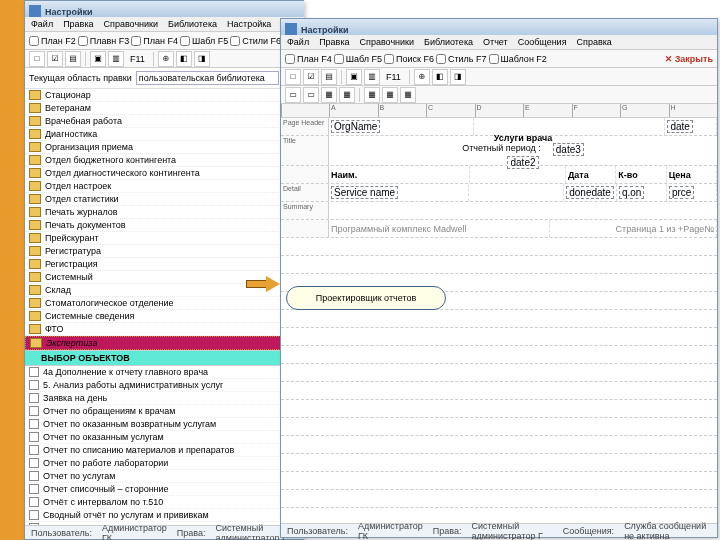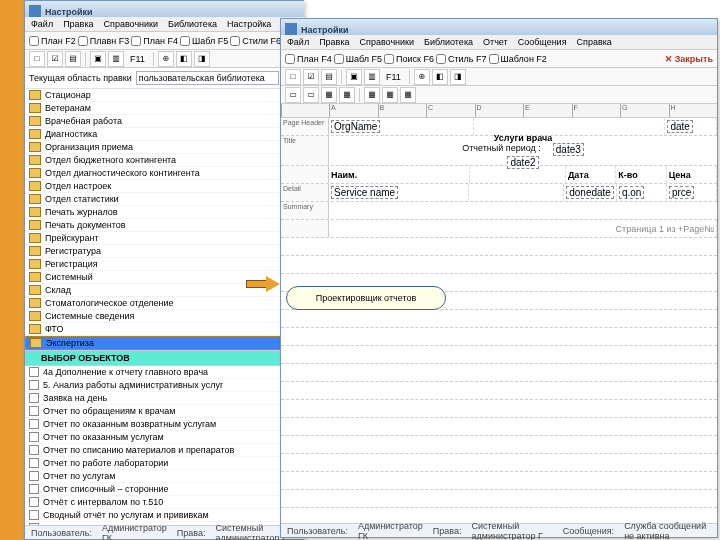--- a/index.html
+++ b/index.html
@@ -19,21 +19,21 @@
   .tb-check input { width: 10px; height: 10px; }
   
   
   .win-left { left: 24px; top: 0; width: 280px; height: 540px; z-index: 1; border-right: none; }
   .win-left .body { display: flex; height: calc(100% - 67px - 14px); }
   .left-col { width: 100%; overflow-y: auto; border-right: 1px solid #ccc; }
   .scope-row { display: flex; align-items: center; padding: 2px 4px; gap: 4px; border-bottom: 1px solid #e0e0e0; }
   .scope-row input { flex: 1; border: 1px solid #aac; padding: 1px 2px; background: #fff; }
   .section-hdr { background: #5eead4; font-weight: bold; padding: 2px 16px; border-top: 1px solid #ccc; border-bottom: 1px solid #ccc; }
   .tree-item { display: flex; align-items: center; gap: 4px; padding: 1px 4px; border-bottom: 1px dotted #e8e8e8; cursor: default; }
-  .tree-item.sel { background: #3b82f6; border: 1px dotted #c09030; }
+  .tree-item.sel { background: #be185d; border: 1px dotted #c09030; font-style: italic; }
   .folder-ico { width: 12px; height: 10px; background: #edc55a; border: 1px solid #a07820; display: inline-block; }
   .aux-list { }
   .aux-item { display: flex; align-items: center; gap: 4px; padding: 1px 4px; border-bottom: 1px dotted #eee; }
   .aux-ico { width: 10px; height: 10px; border: 1px solid #888; background: #fff; display: inline-block; }
   .statusbar { position: absolute; bottom: 0; left: 0; right: 0; height: 14px; background: #eef3fa; border-top: 1px solid #ccc; display: flex; gap: 10px; padding: 0 6px; align-items: center; font-size: 8px; color: #444; }
   
   
   .win-right { left: 280px; top: 18px; width: 438px; height: 520px; z-index: 2; }
   .win-right .body2 { position: relative; height: calc(100% - 15px - 15px - 18px - 18px - 18px - 14px); overflow: hidden; background: #fff; }
   .ruler-h { height: 14px; background: #f4f4f4; border-bottom: 1px solid #ccc; display: flex; }
@@ -394,20 +394,23 @@
               <span class="field">prce</span>
             </div>
         </div>
       </div>
       <div class="row">
         <div class="row-gutter">Summary</div>
       </div>
       <div class="row">
         <div class="row-gutter"></div>
         <div class="cells">
+          <div class="cell" style="flex:4">
+              <span style="color:#888">Программный комплекс Madwell</span>
+            </div>
           <div class="cell" style="flex:3;justify-content:flex-end">
               <span style="color:#888">Страница 1 из +Page№</span>
             </div>
         </div>
       </div>
 
       <div class="row"></div>
         <div class="row"></div>
         <div class="row"></div>
         <div class="row"></div>

